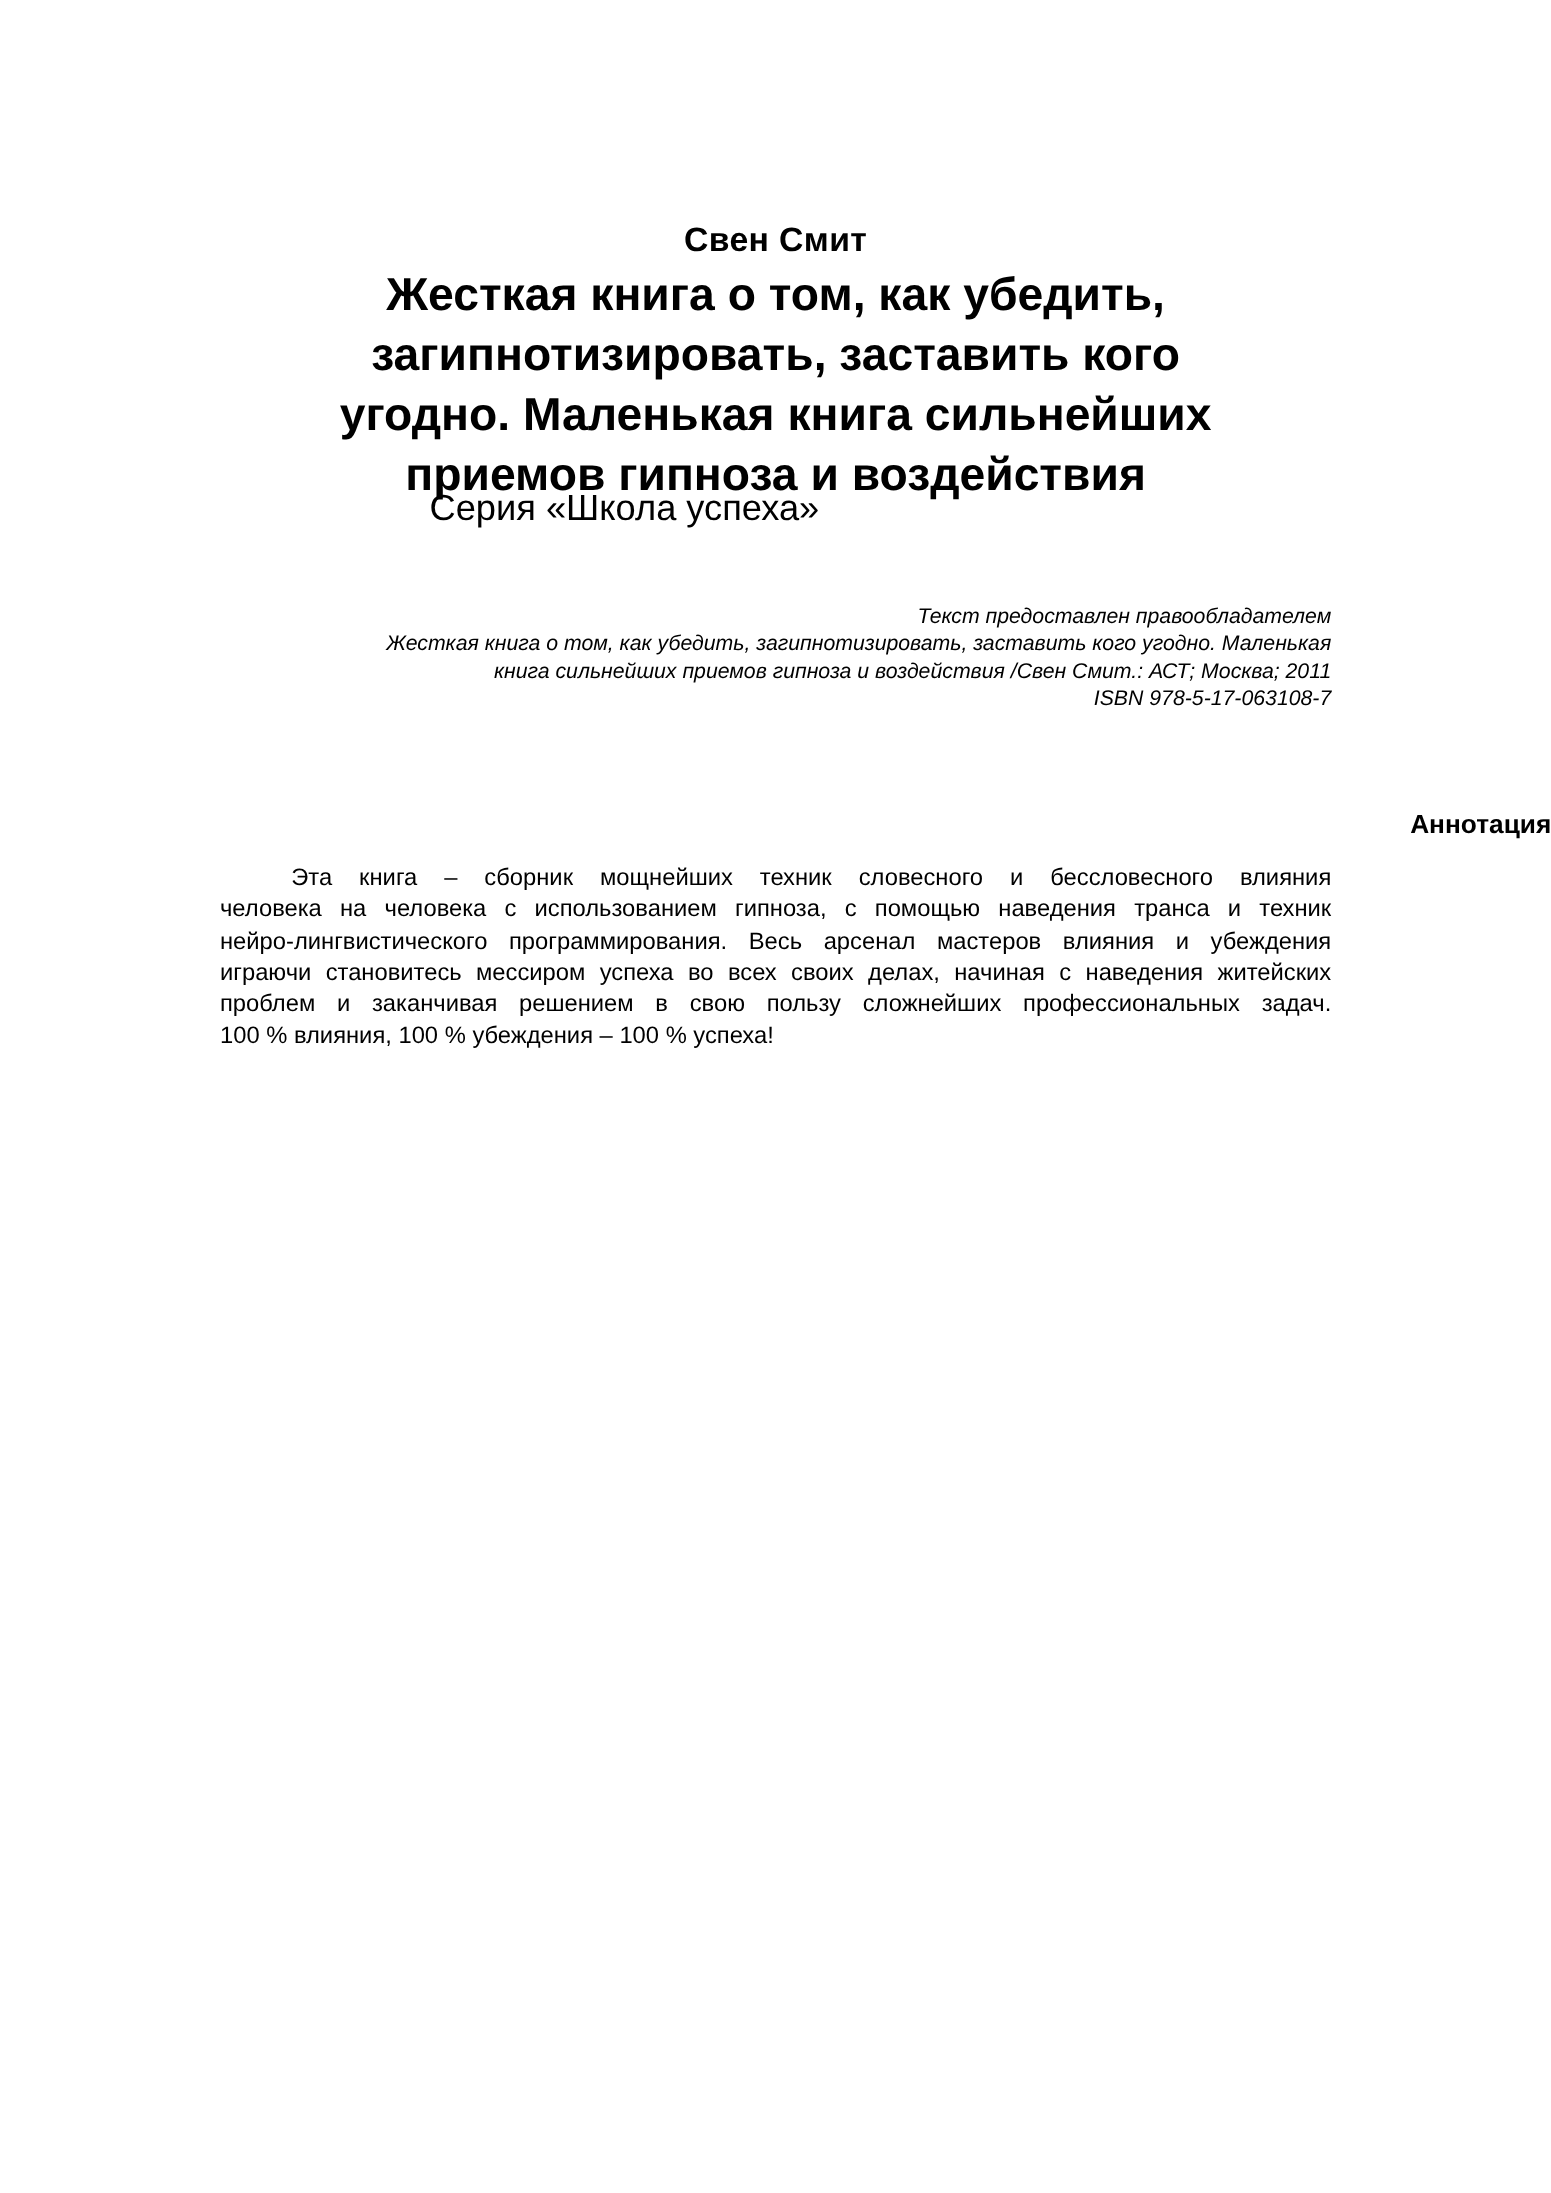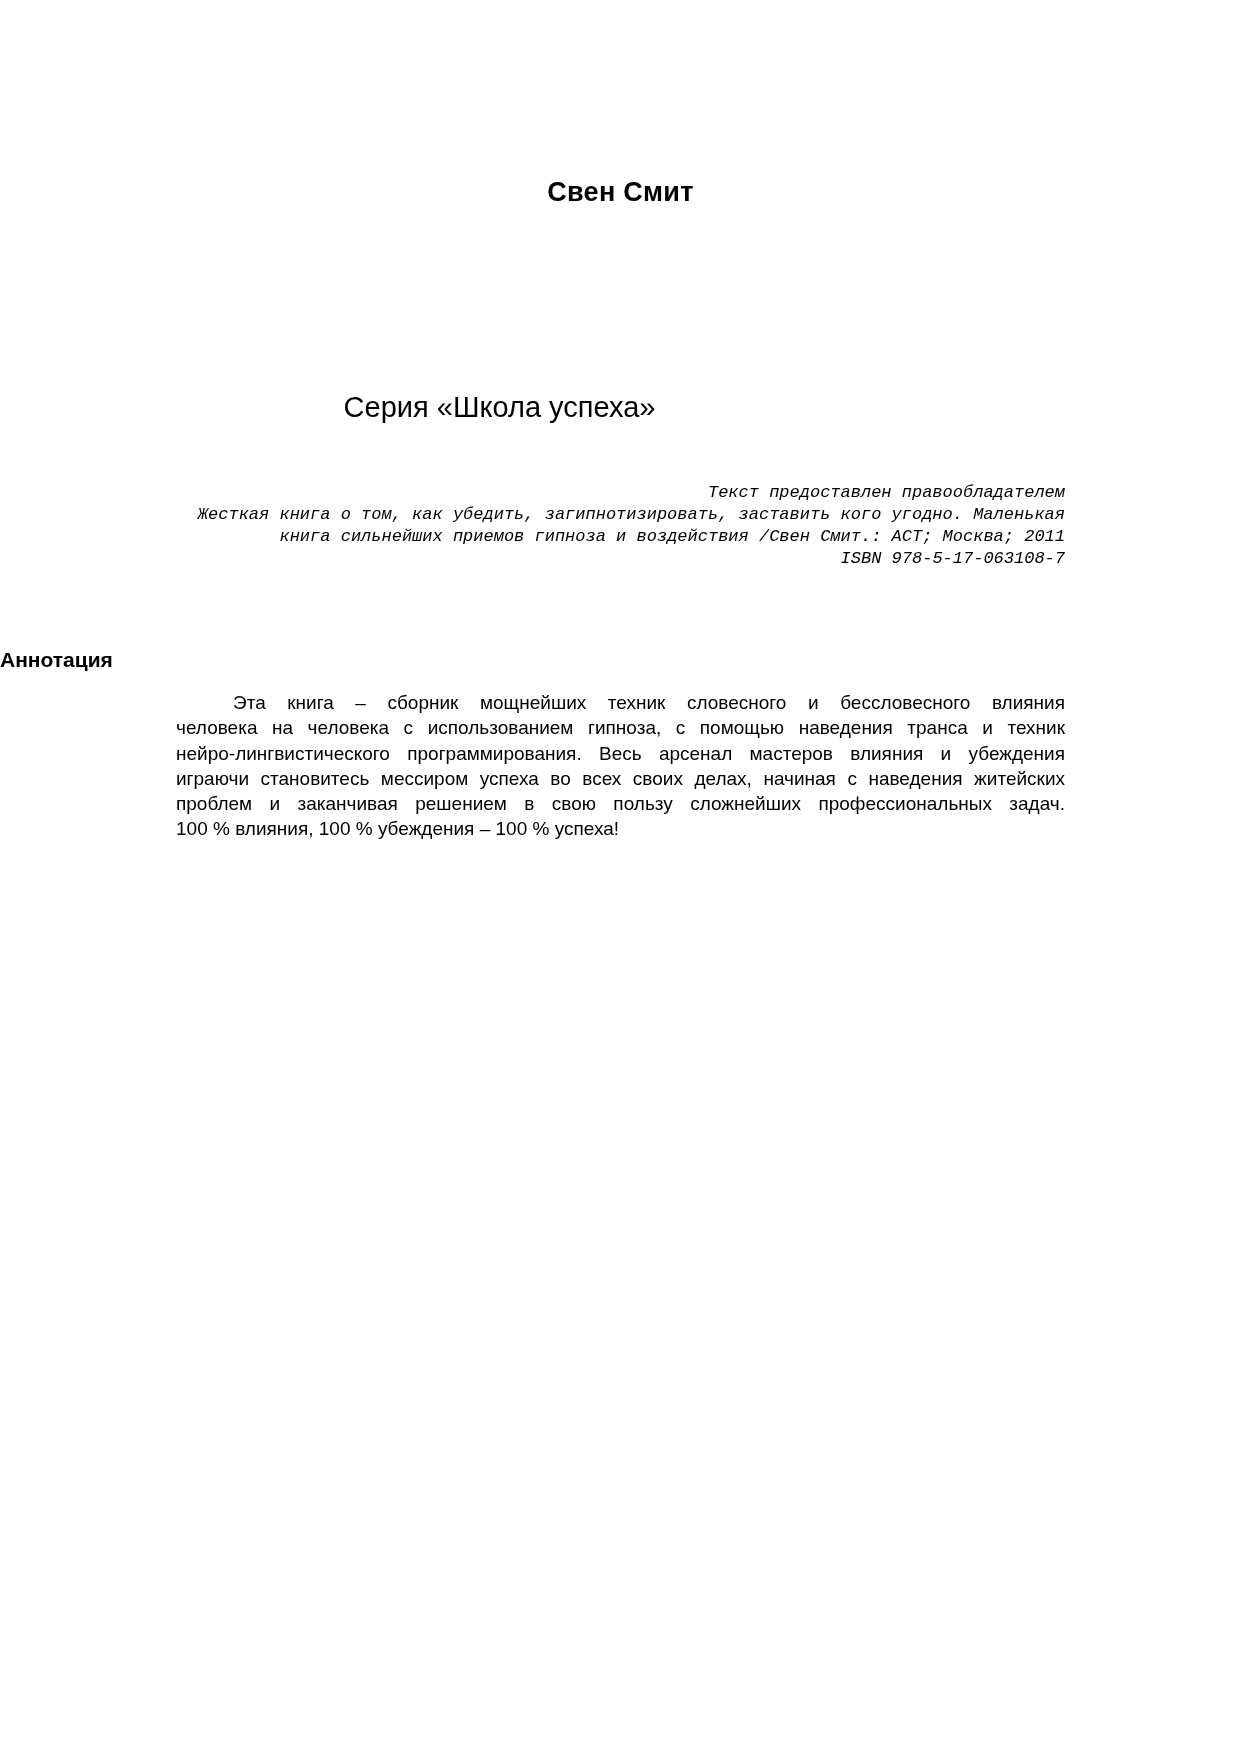--- a/index.html
+++ b/index.html
@@ -56,27 +56,27 @@
     .credits {
       position: absolute;
       top: 482px;
       right: 176px;
       width: 900px;
       text-align: right;
       font-style: italic;
       font-size: 17px;
       line-height: 22px;
     }
-    .credits span { display: block; white-space: nowrap; font-family: Liberation Mono, monospace; }
+    .credits span { display: block; white-space: nowrap; }
     .annotation-heading {
       position: absolute;
       top: 647px;
       left: 0;
       width: 1241px;
-      text-align: left;
+      text-align: right;
       font-weight: bold;
       font-size: 21px;
       line-height: 26px;
     }
     .annotation-body {
       position: absolute;
       top: 674px;
       left: 176px;
       width: 889px;
       font-size: 19px;
@@ -93,20 +93,26 @@
     .annotation-body .line.indent { padding-left: 57px; }
     .annotation-body .line.last { text-align-last: left; }
   </style>
 </head>
 <body>
 
 <div class="page">
 
   <div class="author">Свен  Смит</div>
 
+  <div class="title">
+    <span>Жесткая книга о том, как убедить,</span>
+    <span>загипнотизировать, заставить кого</span>
+    <span>угодно. Маленькая книга сильнейших</span>
+    <span>приемов гипноза и воздействия</span>
+  </div>
 
   <div class="series">Серия «Школа успеха»</div>
 
   <div class="credits">
     <span>Текст предоставлен правообладателем</span>
     <span>Жесткая книга о том, как убедить, загипнотизировать, заставить кого угодно. Маленькая</span>
     <span>книга сильнейших приемов гипноза и воздействия /Свен Смит.: АСТ; Москва; 2011</span>
     <span>ISBN 978-5-17-063108-7</span>
   </div>
 

